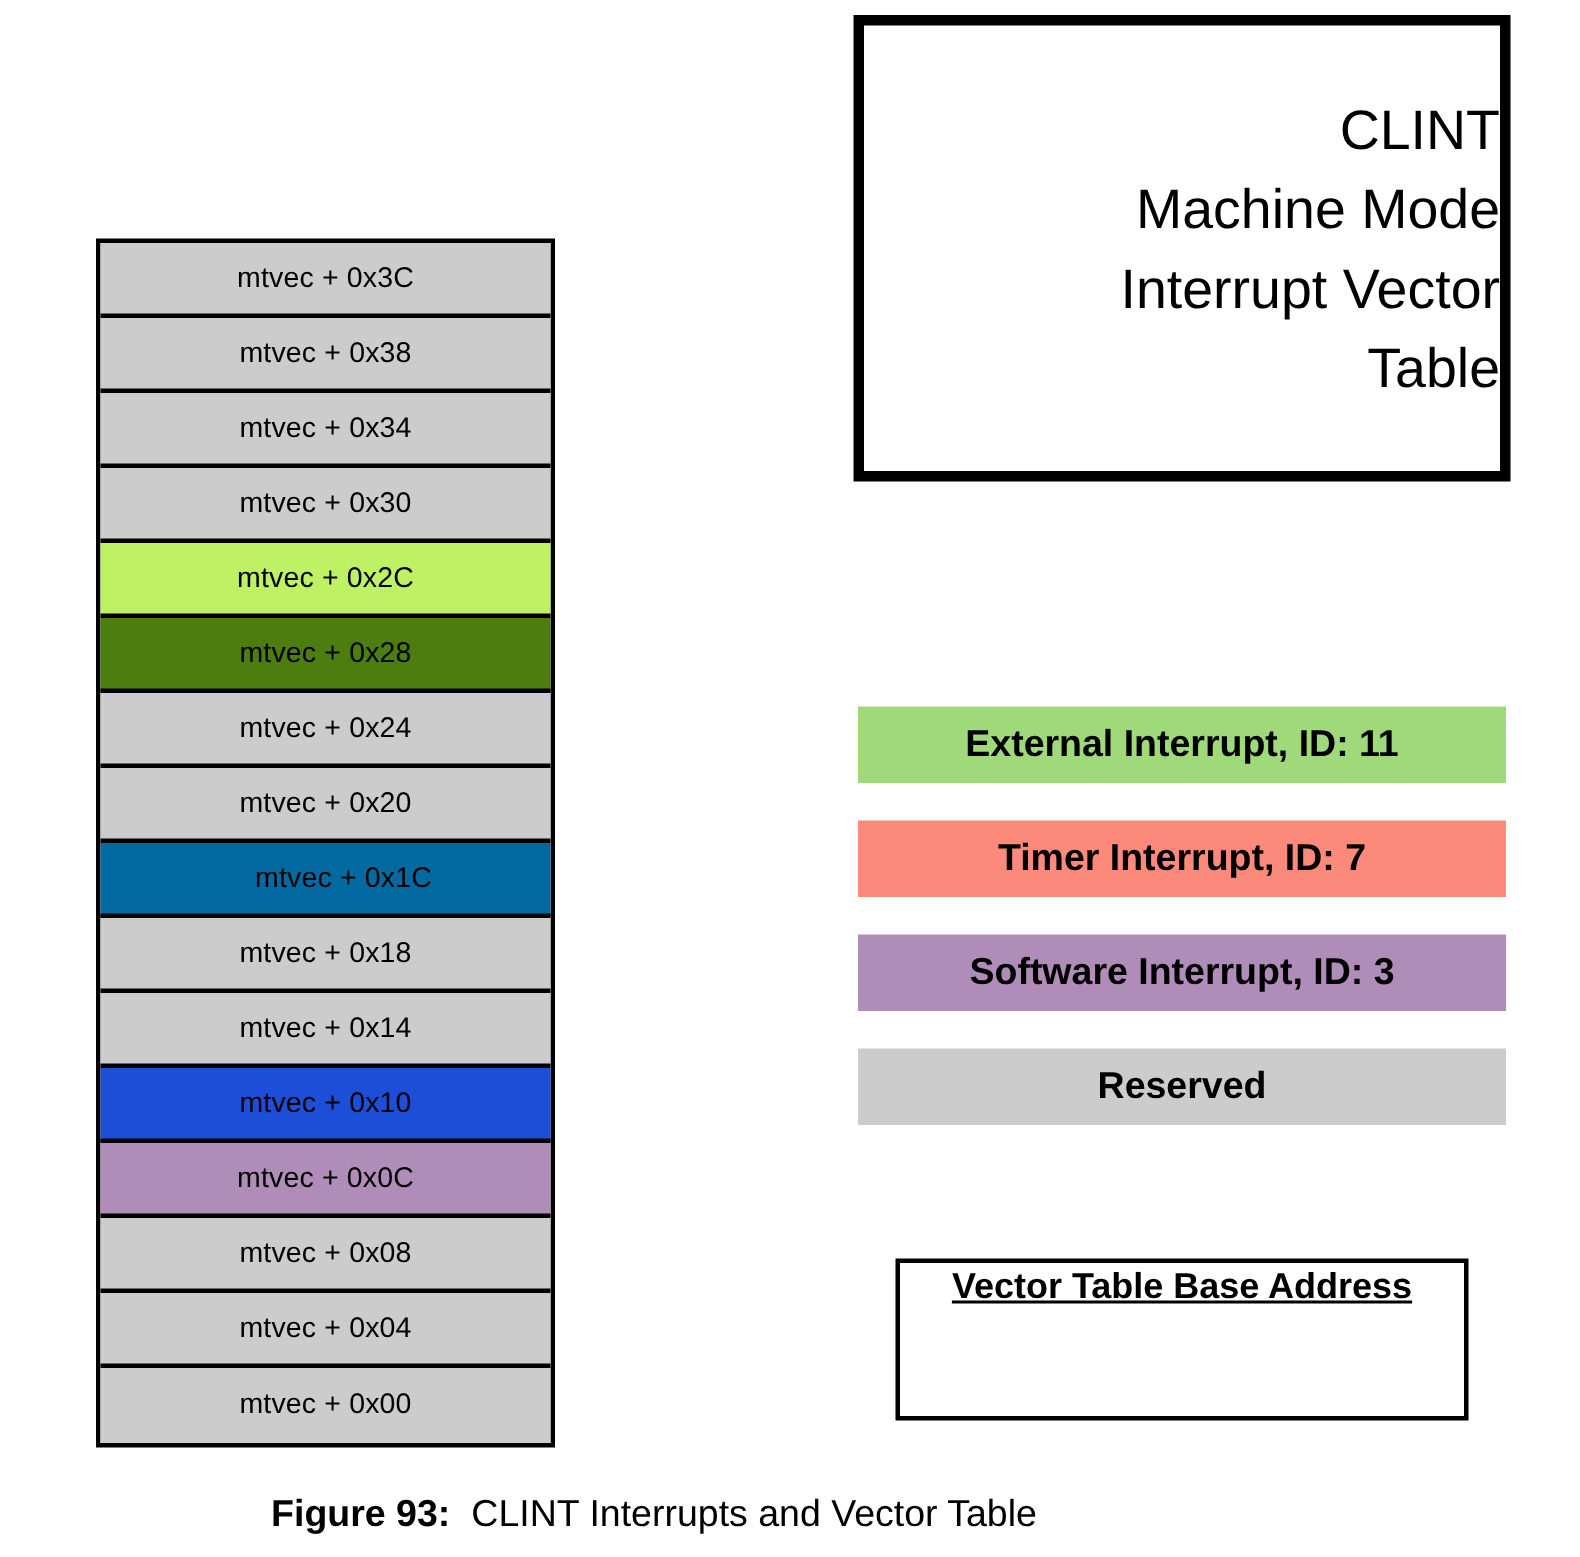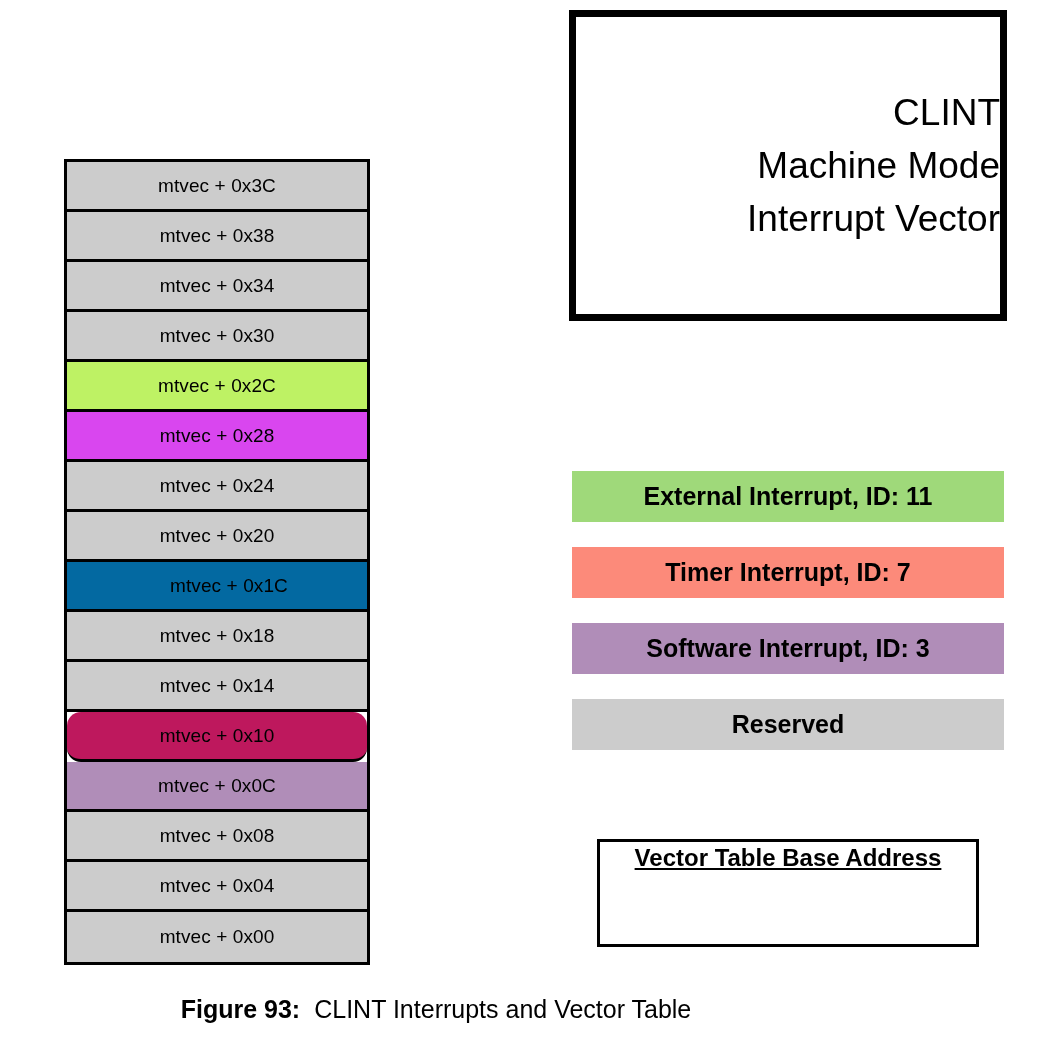--- a/index.html
+++ b/index.html
@@ -132,37 +132,38 @@
 </style>
 </head>
 <body>
 
 <div id="vector-table">
     <div class="vt-row" style="background: rgb(204, 204, 204);">mtvec + 0x3C</div>
     <div class="vt-row" style="background: rgb(204, 204, 204);">mtvec + 0x38</div>
     <div class="vt-row" style="background: rgb(204, 204, 204);">mtvec + 0x34</div>
     <div class="vt-row" style="background: rgb(204, 204, 204);">mtvec + 0x30</div>
     <div class="vt-row" style="background: #bef264;">mtvec + 0x2C</div>
-    <div class="vt-row" style="background: #d946ef;">mtvec + 0x28</div>
+    <div class="vt-row" style="background: #4d7c0f;">mtvec + 0x28</div>
     <div class="vt-row" style="background: rgb(204, 204, 204);">mtvec + 0x24</div>
     <div class="vt-row" style="background: rgb(204, 204, 204);">mtvec + 0x20</div>
     <div class="vt-row" style="background: #0369a1; padding-left: 24px;">mtvec + 0x1C</div>
     <div class="vt-row" style="background: rgb(204, 204, 204);">mtvec + 0x18</div>
     <div class="vt-row" style="background: rgb(204, 204, 204);">mtvec + 0x14</div>
-    <div class="vt-row" style="background: #be185d; border-radius: 14px;">mtvec + 0x10</div>
+    <div class="vt-row" style="background: #1d4ed8;">mtvec + 0x10</div>
     <div class="vt-row" style="background: rgb(176, 141, 184);">mtvec + 0x0C</div>
     <div class="vt-row" style="background: rgb(204, 204, 204);">mtvec + 0x08</div>
     <div class="vt-row" style="background: rgb(204, 204, 204);">mtvec + 0x04</div>
     <div class="vt-row" style="background: rgb(204, 204, 204);">mtvec + 0x00</div>
   </div>
 
 <div id="clint-title-box">
   <div class="clint-title-line">CLINT</div>
   <div class="clint-title-line">Machine Mode</div>
   <div class="clint-title-line">Interrupt Vector</div>
+  <div class="clint-title-line">Table</div>
 </div>
 
 <div id="legend">
     <div class="legend-item" style="background: rgb(159, 217, 122);">External Interrupt, ID: 11</div>
     <div class="legend-item" style="background: rgb(252, 138, 122);">Timer Interrupt, ID: 7</div>
     <div class="legend-item" style="background: rgb(176, 141, 184);">Software Interrupt, ID: 3</div>
     <div class="legend-item" style="background: rgb(204, 204, 204);">Reserved</div>
   </div>
 
 <div id="base-address-box">

